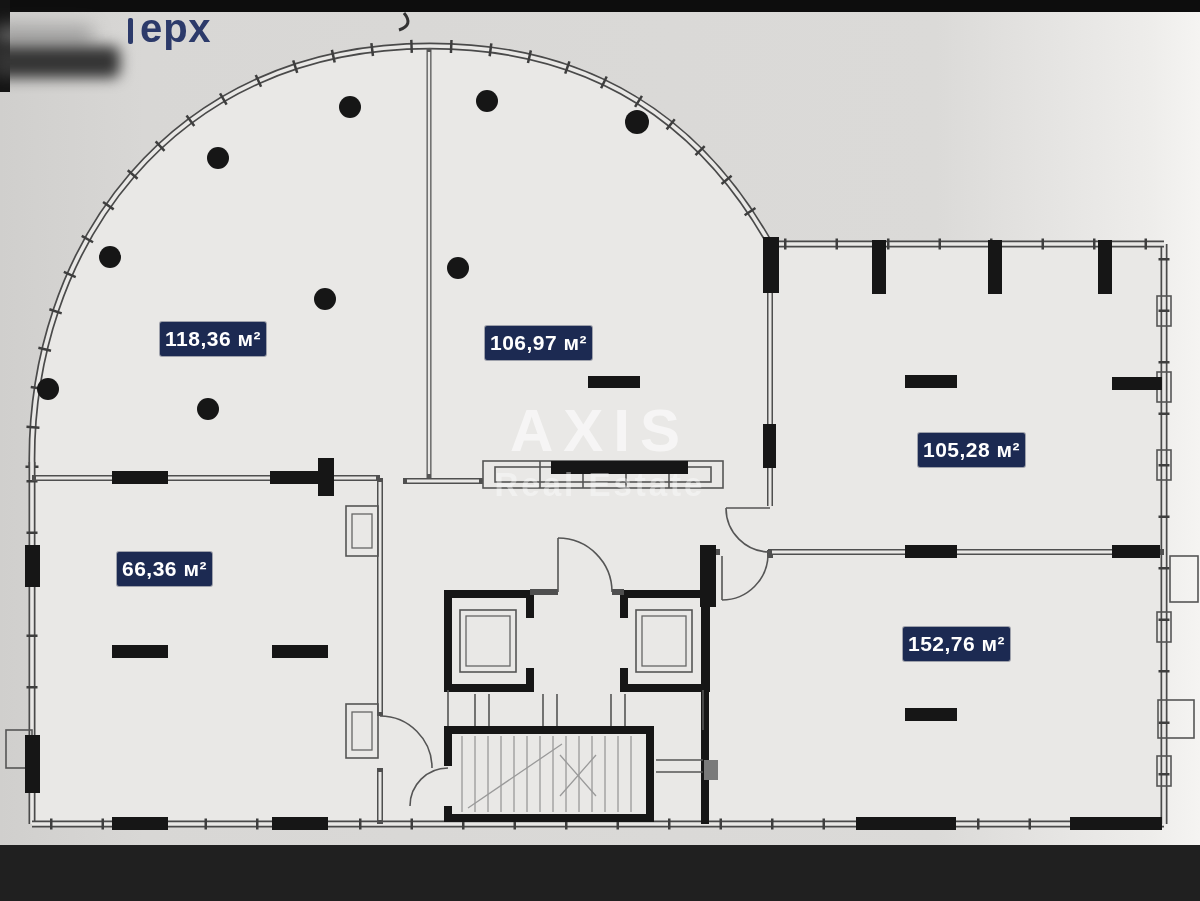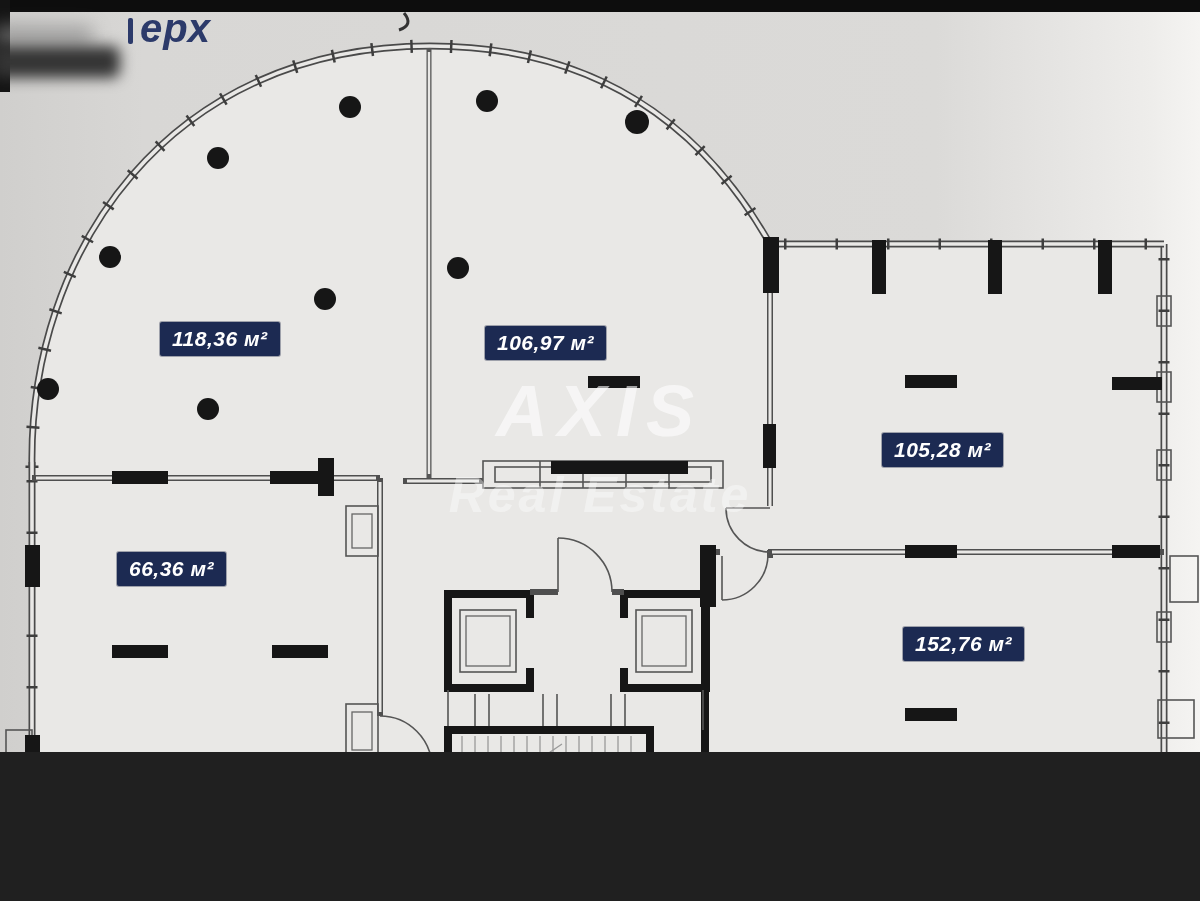--- a/index.html
+++ b/index.html
@@ -1,37 +1,36 @@
 <!DOCTYPE html>
 <html><head>
 <meta charset="utf-8">
 <style>
   html,body{margin:0;padding:0;background:#202020;}
   #stage{
-    position:relative;width:1200px;height:752px;overflow:hidden;
+    position:relative;width:1200px;height:845px;overflow:hidden;
     font-family:"Liberation Sans", sans-serif;
     background:linear-gradient(90deg,#d0cfcd 0%,#d8d7d5 12%,#dbdad8 78%,#eeedeb 96%,#f5f4f2 100%);
-    font-style:italic;
   }
   #plan-svg{position:absolute;left:0;top:0;}
   .bar-top{position:absolute;left:0;top:0;width:1200px;height:12px;background:#0d0d0d;}
   .bar-bottom{position:absolute;left:0;top:876px;width:1200px;height:25px;background:#111110;}
   .bar-left{position:absolute;left:0;top:0;width:10px;height:92px;background:#141414;}
   .smudge{position:absolute;left:-8px;top:46px;width:128px;height:32px;background:#343434;border-radius:8px;filter:blur(7px);}
   .smudge2{position:absolute;left:-6px;top:26px;width:100px;height:20px;background:#8a8a8a;border-radius:8px;filter:blur(9px);opacity:.7;}
   .hand-title{position:absolute;left:140px;top:6px;color:#2c3a6a;font-size:40px;font-weight:bold;letter-spacing:1px;}
   .letter-remnant{position:absolute;left:128px;top:18px;width:5px;height:26px;background:#2c3a6a;border-radius:2px;}
   .room-label{
     position:absolute;background:#1c2a52;color:#fff;font-weight:bold;font-size:21px;
-    padding:5px 12px;letter-spacing:.5px;border-radius:2px;white-space:nowrap;
+    padding:5px 5px;letter-spacing:.5px;border-radius:2px;white-space:nowrap;
     box-shadow:0 0 0 1px rgba(20,30,60,.35);
   }
   .wm{position:absolute;left:0;width:1200px;text-align:center;color:#fff;font-weight:bold;pointer-events:none;}
-  .wm-1{top:370px;font-size:72px;letter-spacing:10px;opacity:.60;}
-  .wm-2{top:466px;font-size:50px;letter-spacing:3px;opacity:.40;}
+  .wm-1{top:396px;font-size:60px;letter-spacing:10px;opacity:.60;}
+  .wm-2{top:466px;font-size:33px;letter-spacing:3px;opacity:.40;}
 
   
   .w{stroke:#4a4a4a;stroke-width:7;fill:none;}
   .wi{stroke:#e9e8e6;stroke-width:3.6;fill:none;}
   .wt{stroke:#3e3e3e;stroke-width:13;fill:none;stroke-dasharray:2.5 37;}
   .wt2{stroke:#3e3e3e;stroke-width:11;fill:none;stroke-dasharray:2.5 49;}
   .dw{stroke:#4f4f4f;stroke-width:6;fill:none;}
   .dwi{stroke:#e9e8e6;stroke-width:3;fill:none;}
   .tw{stroke:#565656;stroke-width:5;fill:none;}
   .twi{stroke:#e9e8e6;stroke-width:2.4;fill:none;}
@@ -223,19 +222,19 @@
   <div class="bar-top"></div>
   <div class="bar-left"></div>
   <div class="bar-bottom"></div>
   <div class="smudge2"></div>
   <div class="smudge"></div>
   <div class="letter-remnant"></div>
   <div class="hand-title">ерх</div>
 
   <div class="room-label" style="left:160px;top:322px;">118,36 м²</div>
   <div class="room-label" style="left:485px;top:326px;text-align:center;">106,97 м²</div>
-  <div class="room-label" style="left:882px;top:433px;">105,28 м²</div>
+  <div class="room-label" style="left:918px;top:433px;">105,28 м²</div>
   <div class="room-label" style="left:117px;top:552px;">66,36 м²</div>
   <div class="room-label" style="left:903px;top:627px;">152,76 м²</div>
 
   <div class="wm wm-1">AXIS</div>
   <div class="wm wm-2">Real Estate</div>
 </div>
 
 </body></html>

